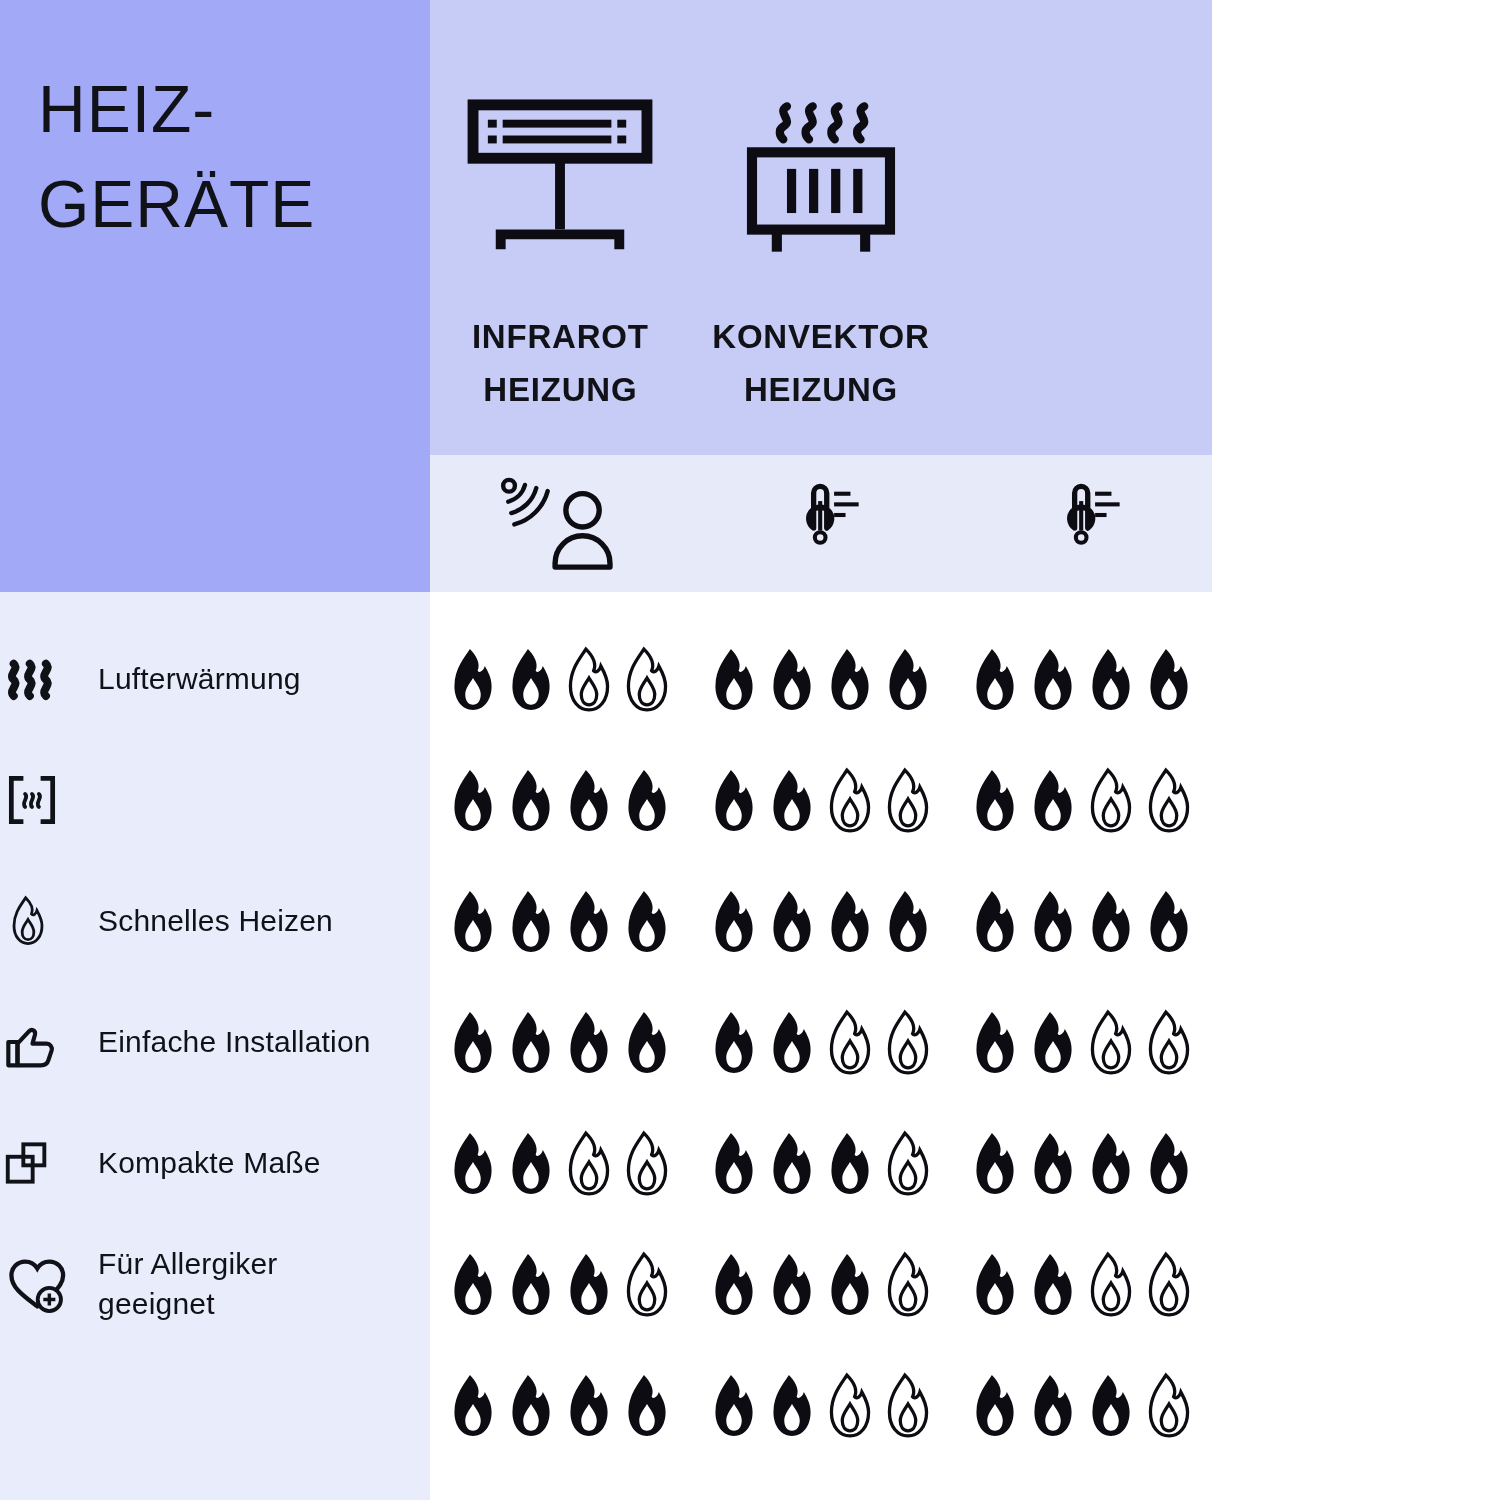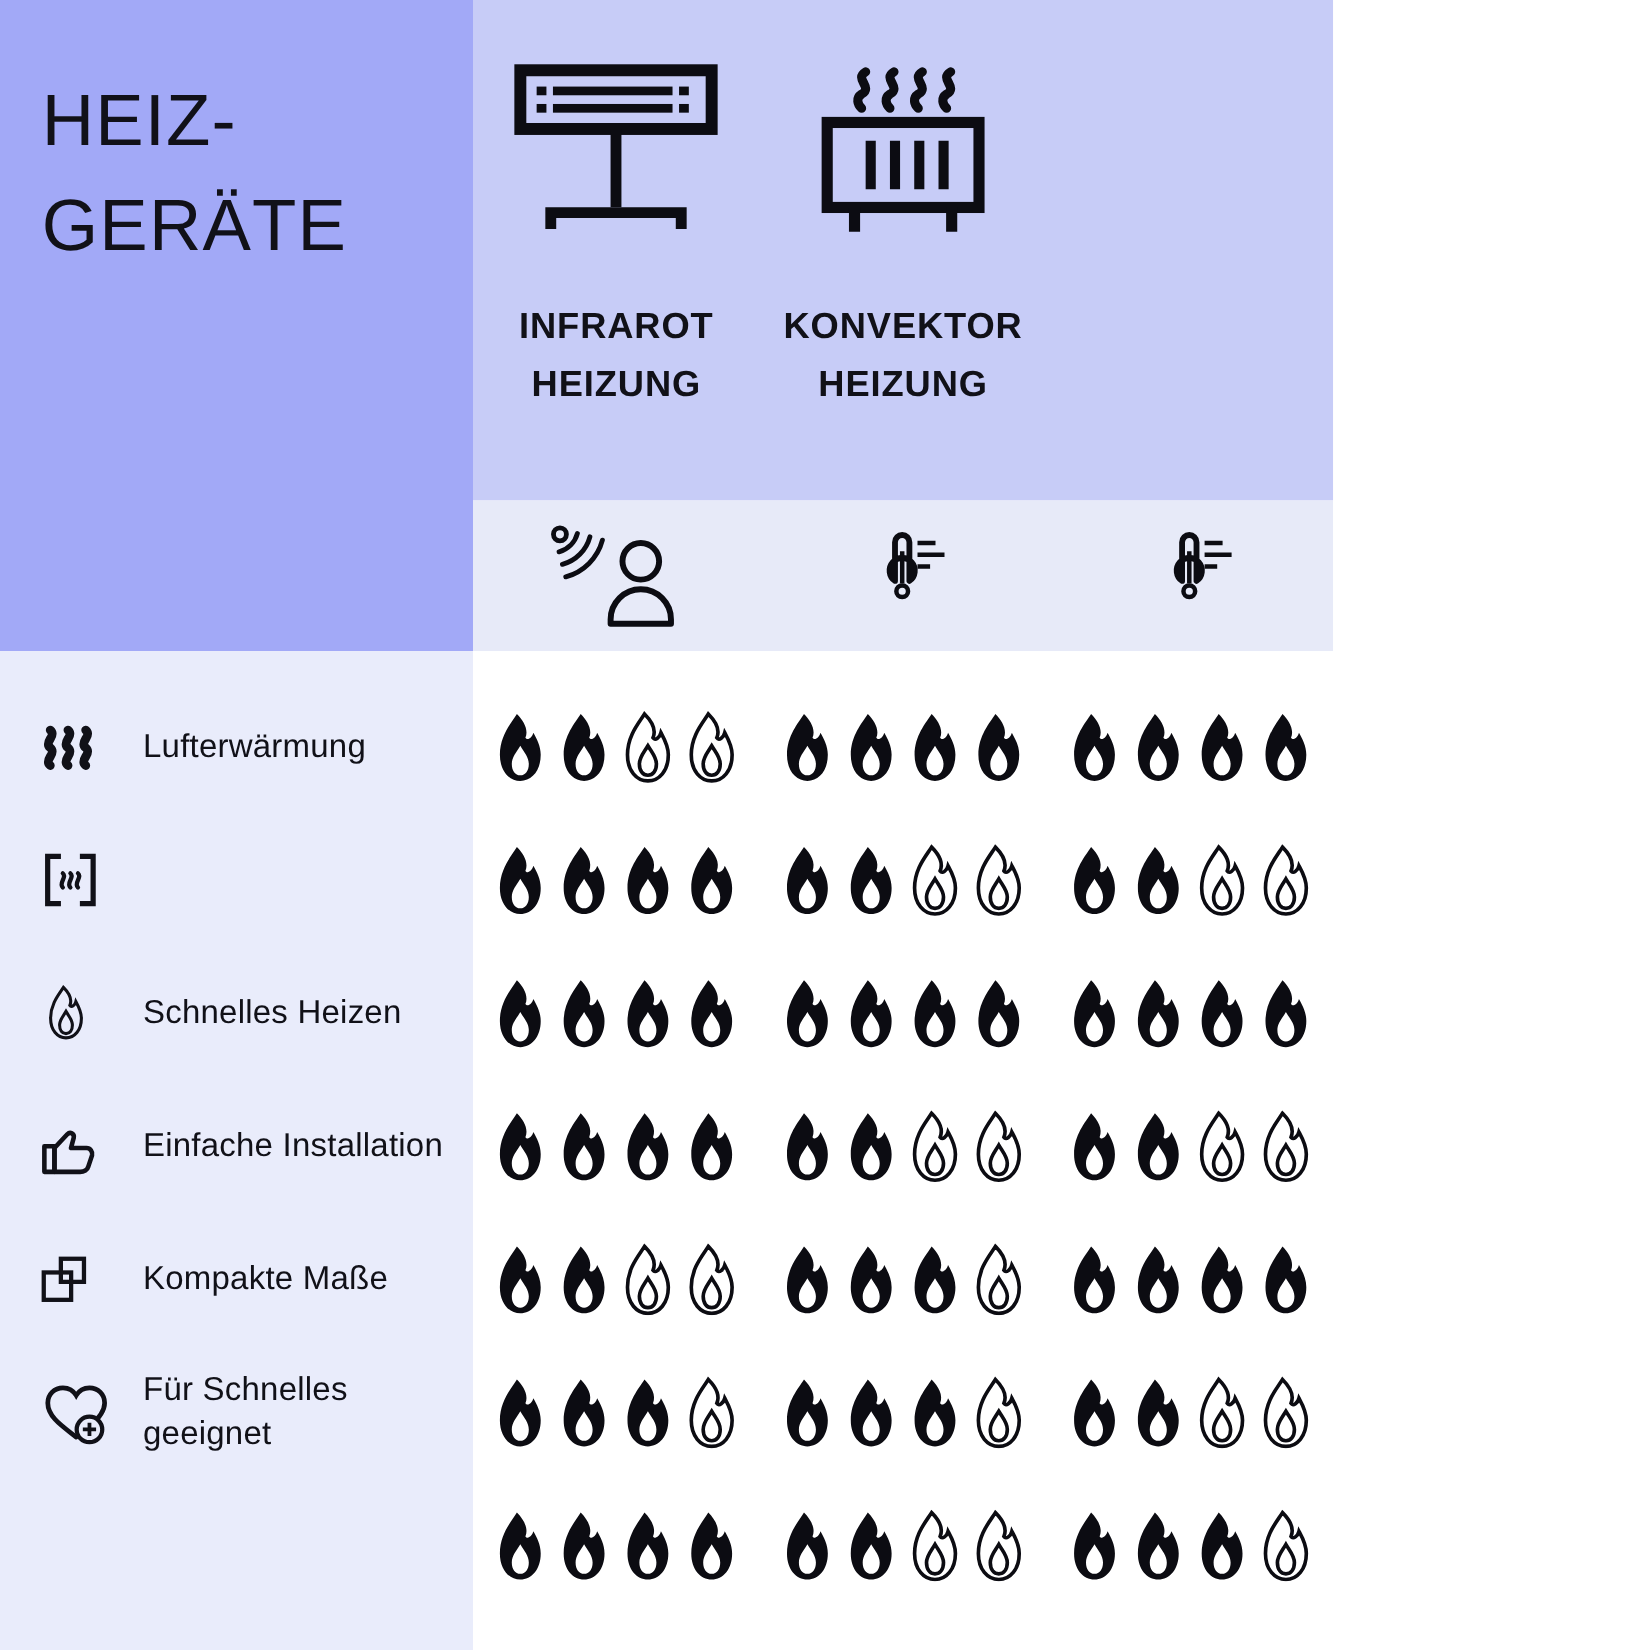--- a/index.html
+++ b/index.html
@@ -13,28 +13,28 @@
     display:grid;
     grid-template-columns:430px 1fr;
     grid-template-rows:455px 137px 1fr;
     font-family:"Liberation Sans","DejaVu Sans",sans-serif;
     color:var(--ink);
     overflow:hidden;
   }
   .title-panel{grid-row:1/3;grid-column:1;background:var(--title-panel);padding:62px 0 0 38px;}
   .title{margin:0;font-size:66px;font-weight:400;letter-spacing:1px;line-height:1.44;color:var(--ink);}
   .header-band{grid-row:1;grid-column:2;background:var(--header-band);display:grid;grid-template-columns:repeat(3,1fr);}
-  .header-col{display:flex;flex-direction:column;align-items:center;padding-top:54px;}
+  .header-col{display:flex;flex-direction:column;align-items:center;padding-top:95px;}
   .product-icon-box{height:172px;display:flex;align-items:flex-start;justify-content:center;}
   .col-label{margin-top:40px;min-height:110px;display:flex;flex-direction:column;justify-content:flex-end;
     text-align:center;font-weight:700;font-size:33px;letter-spacing:0.8px;line-height:1.6;}
   .mode-strip{grid-row:2;grid-column:2;background:var(--mode-strip);display:grid;grid-template-columns:repeat(3,1fr);}
   .mode-cell{display:flex;align-items:center;justify-content:center;}
   .sidebar{grid-row:3;grid-column:1;background:var(--sidebar);padding-top:26px;display:grid;grid-auto-rows:121px;}
-  .feature-row{display:flex;align-items:center;padding-left:32px;}
+  .feature-row{display:flex;align-items:center;}
   .feature-icon-box{width:80px;height:70px;display:flex;align-items:center;justify-content:flex-start;flex:none;}
   .feature-label{margin-left:18px;font-size:30px;line-height:1.33;letter-spacing:0.2px;}
   .main-grid{grid-row:3;grid-column:2;background:var(--main-bg);padding-top:26px;display:grid;grid-auto-rows:121px;}
   .grid-row{display:grid;grid-template-columns:repeat(3,1fr);}
   .rating-cell{display:flex;align-items:center;justify-content:center;gap:6px;}
   .defs-svg{position:absolute;width:0;height:0;overflow:hidden;}
 </style>
 </head>
 <body>
 
@@ -131,21 +131,21 @@
           <div>Kompakte Maße</div>
         </div>
       </div>
       <div class="feature-row">
         <div class="feature-icon-box">
           <svg width="78" height="62">
             <use href="#sym-heart-plus-icon" xlink:href="#sym-heart-plus-icon"></use>
           </svg>
         </div>
         <div class="feature-label">
-          <div>Für Schnelles</div>
+          <div>Für Allergiker</div>
           <div>geeignet</div>
         </div>
       </div>
     </div>
   <div class="main-grid" id="main-grid">
       <div class="grid-row">
         <div class="rating-cell">
           <svg width="52" height="66">
             <use href="#sym-flame-filled-icon" xlink:href="#sym-flame-filled-icon"></use>
           </svg>

